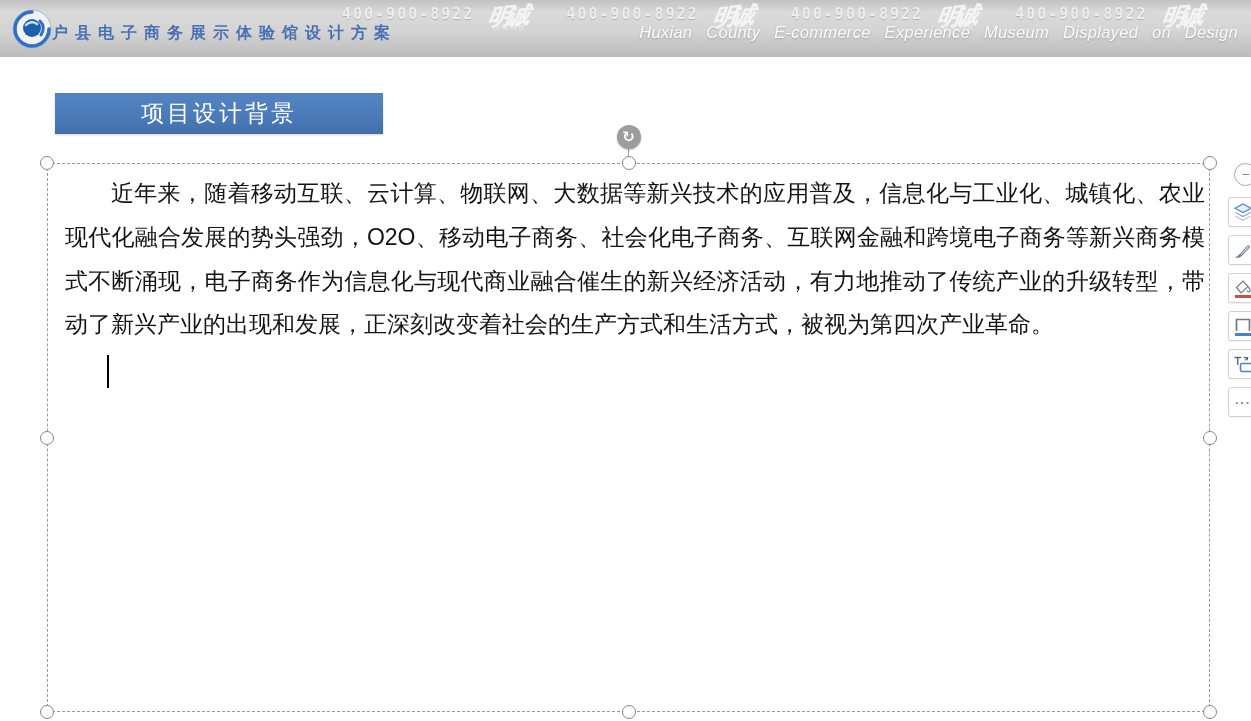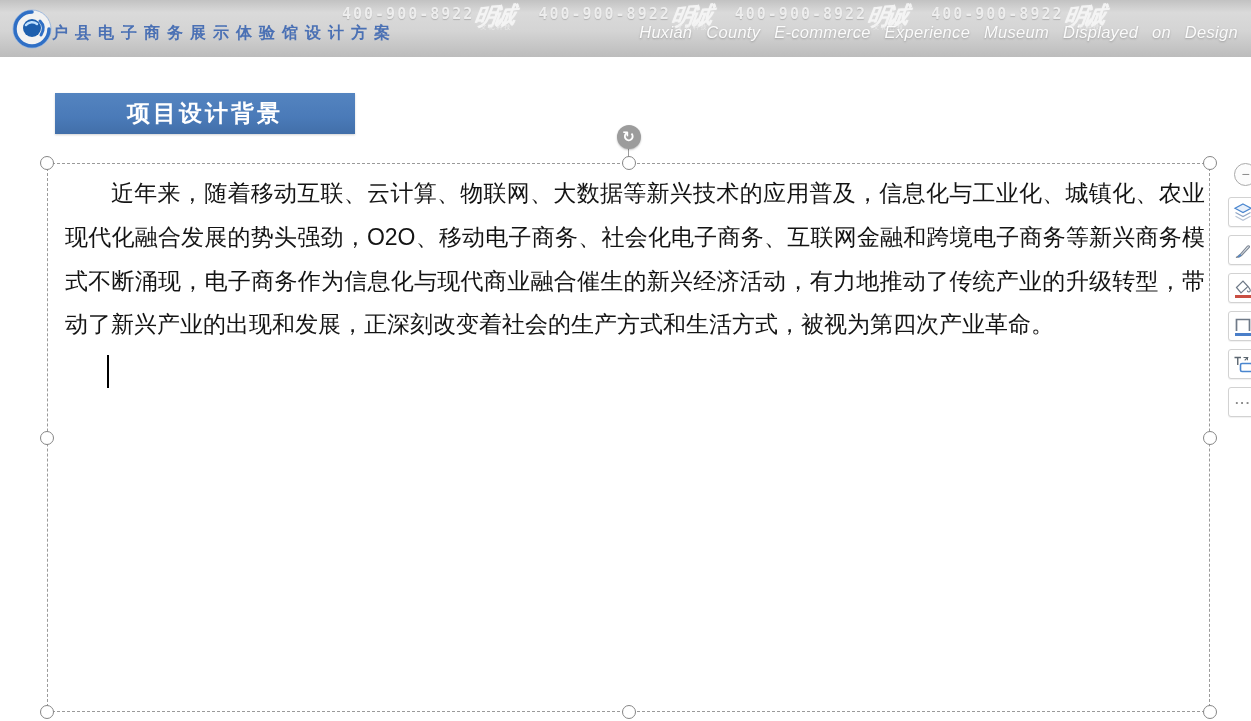--- a/index.html
+++ b/index.html
@@ -13,21 +13,21 @@
   .topbar{
     position:absolute;left:0;top:0;width:1251px;height:57px;
     background:linear-gradient(180deg,#c2c2c2 0%,#dadada 22%,#d4d4d4 55%,#bcbcbc 100%);
   }
   .logo{position:absolute;left:10px;top:7px;width:44px;height:44px;}
   .brand{
     position:absolute;left:52px;top:23px;
     font-size:16px;font-weight:bold;color:#4a70b4;letter-spacing:7px;white-space:nowrap;
   }
   .phones{
-    position:absolute;left:342px;top:5px;display:flex;align-items:flex-start;white-space:nowrap;
+    position:absolute;left:342px;top:5px;display:flex;align-items:flex-start;gap:14px;white-space:nowrap;
   }
   .phone{
     font-family:"DejaVu Sans Mono",monospace;font-size:15px;font-weight:bold;
     color:#ededed;letter-spacing:2px;text-shadow:0 1px 1px rgba(110,110,110,.35);
   }
   .wm{
     position:relative;top:-4px;width:64px;height:30px;color:#f6f6f6;flex:none;
   }
   .wm .glyph{
     font-style:italic;font-weight:bold;font-size:23px;letter-spacing:-4px;
@@ -38,23 +38,23 @@
     position:absolute;left:6px;bottom:-1px;font-size:6px;letter-spacing:2px;color:#eeeeee;opacity:.9;
   }
   .subtitle-en{
     position:absolute;right:13px;top:23px;
     font-style:italic;font-size:16.5px;color:#fbfbfb;word-spacing:9px;letter-spacing:.3px;
     text-shadow:0 1px 2px rgba(105,105,105,.45);white-space:nowrap;
   }
 
   
   .section-title{
-    position:absolute;left:55px;top:93px;width:300px;height:41px;
+    position:absolute;left:55px;top:93px;width:328px;height:41px;
     background:linear-gradient(180deg,#5484c0 0%,#4a7ab8 60%,#426fa9 100%);
-    color:#ffffff;font-size:23px;font-weight:bold;letter-spacing:3px;
+    color:#ffffff;font-size:23px;font-weight:normal;letter-spacing:3px;
     display:flex;align-items:center;justify-content:center;
     box-shadow:0 1px 2px rgba(0,0,0,.18);
   }
 
   
   .textbox{
     position:absolute;left:47px;top:163px;width:1163px;height:549px;
     border:1px dashed #9a9a9a;box-sizing:border-box;
   }
   .h{

